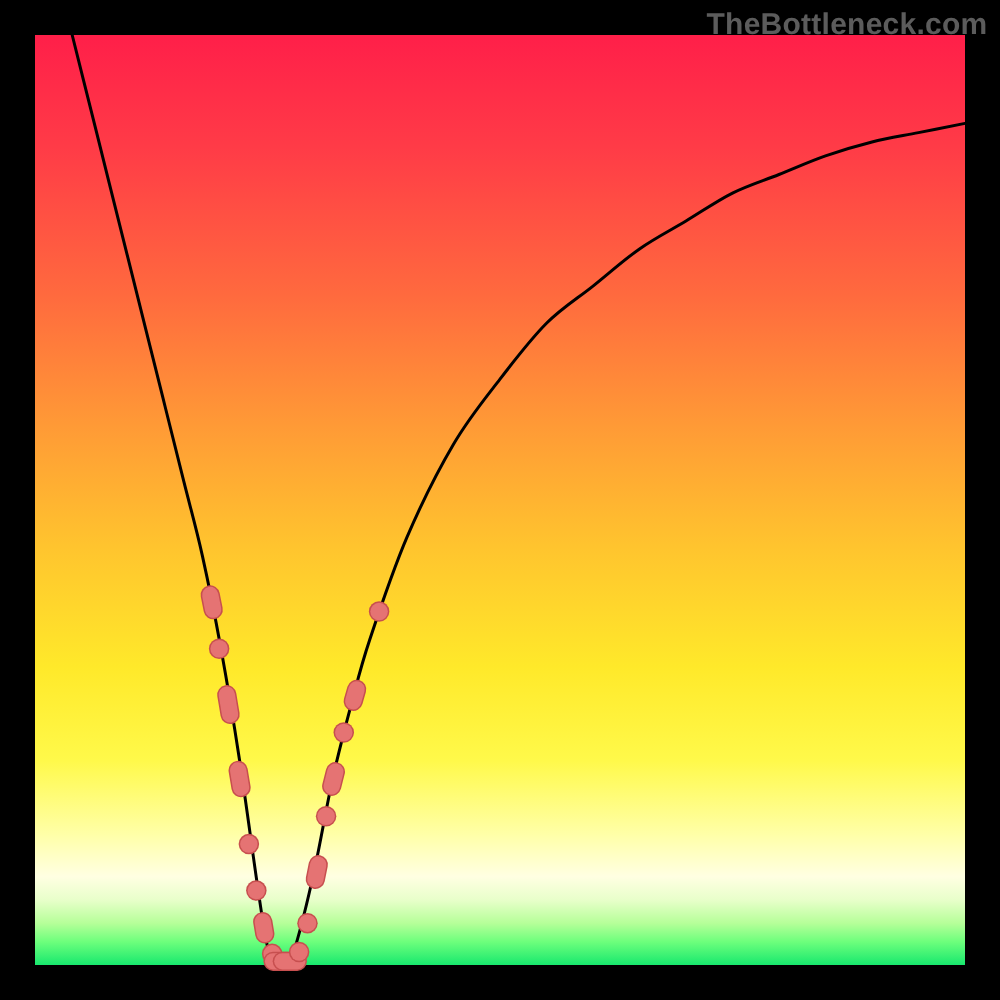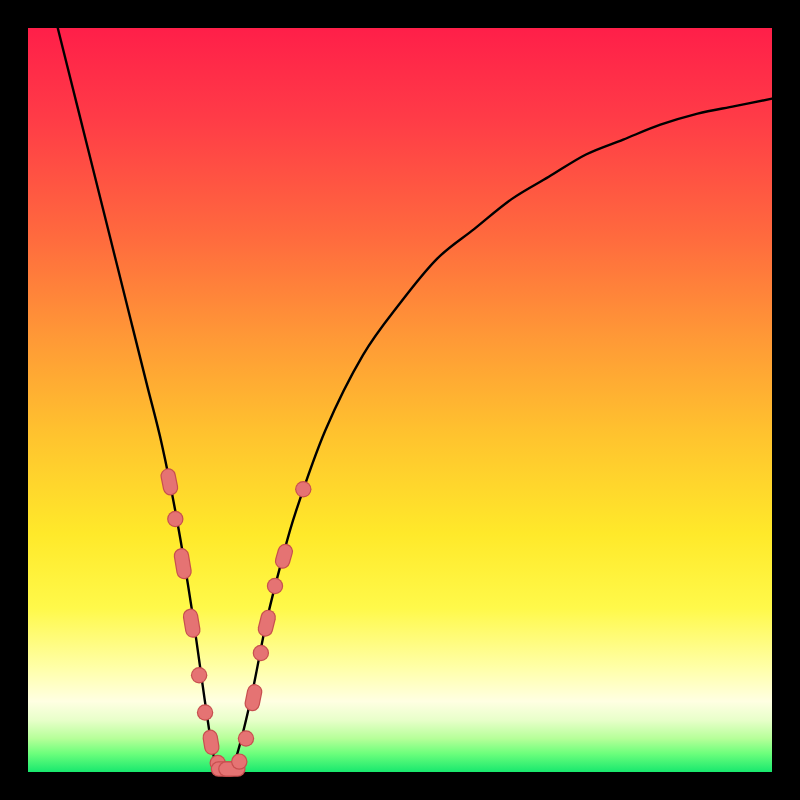--- a/index.html
+++ b/index.html
@@ -79,13 +79,14 @@
         <line x1="237.368786249782" y1="601.0208550008721" x2="240.27921375021802" y2="589.379144999128" stroke="#c74f4f" stroke-width="15.4" stroke-linecap="round"></line>
         <line x1="237.368786249782" y1="601.0208550008721" x2="240.27921375021802" y2="589.379144999128" stroke="#e57373" stroke-width="13" stroke-linecap="round"></line>
         <circle cx="247.008" cy="558" r="8.2" fill="#c74f4f"></circle>
         <circle cx="247.008" cy="558" r="7" fill="#e57373"></circle>
         <line x1="254.56239436051308" y1="533.0476197382042" x2="257.30960563948685" y2="523.4323802617959" stroke="#c74f4f" stroke-width="15.4" stroke-linecap="round"></line>
         <line x1="254.56239436051308" y1="533.0476197382042" x2="257.30960563948685" y2="523.4323802617959" stroke="#e57373" stroke-width="13" stroke-linecap="round"></line>
         <circle cx="275.28" cy="461.28" r="8.2" fill="#c74f4f"></circle>
         <circle cx="275.28" cy="461.28" r="7" fill="#e57373"></circle>
       </svg>
   </div>
+  <div class="watermark" id="watermark" style="color: rgb(92, 92, 92); font-size: 24px; right: 10px; top: 6px;">TheBottleneck.com</div>
 </div>
 
 </body></html>

